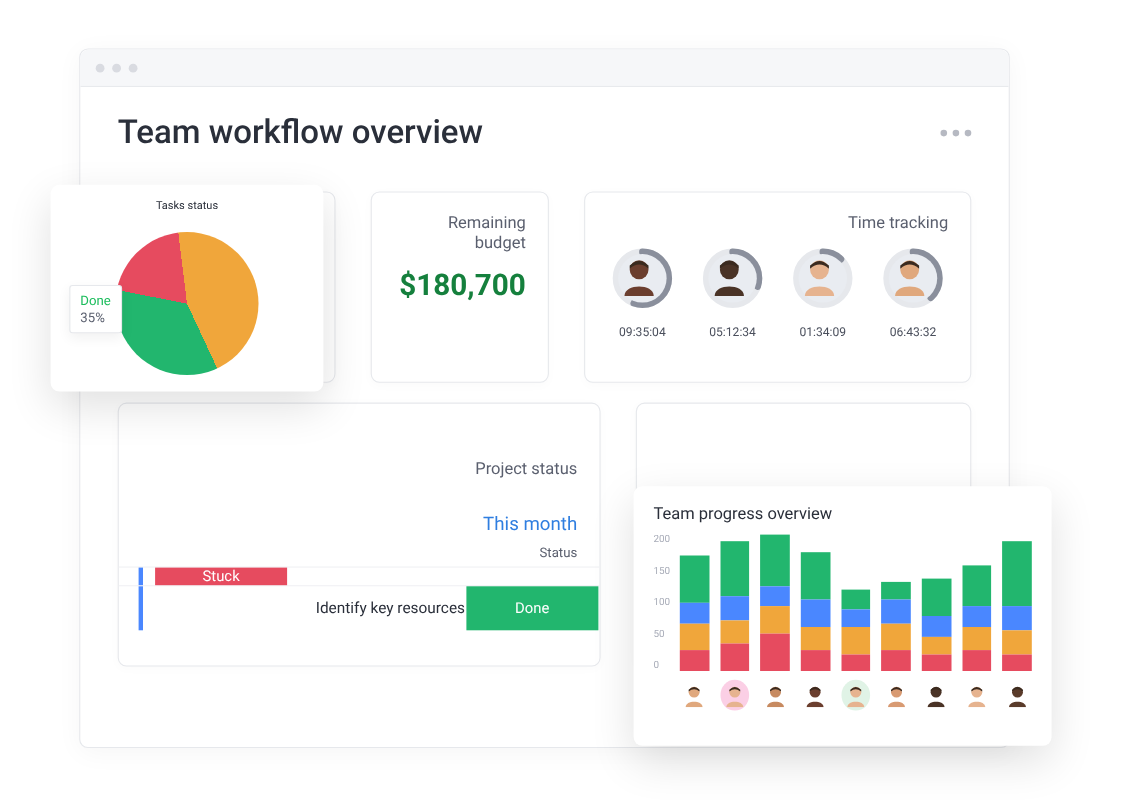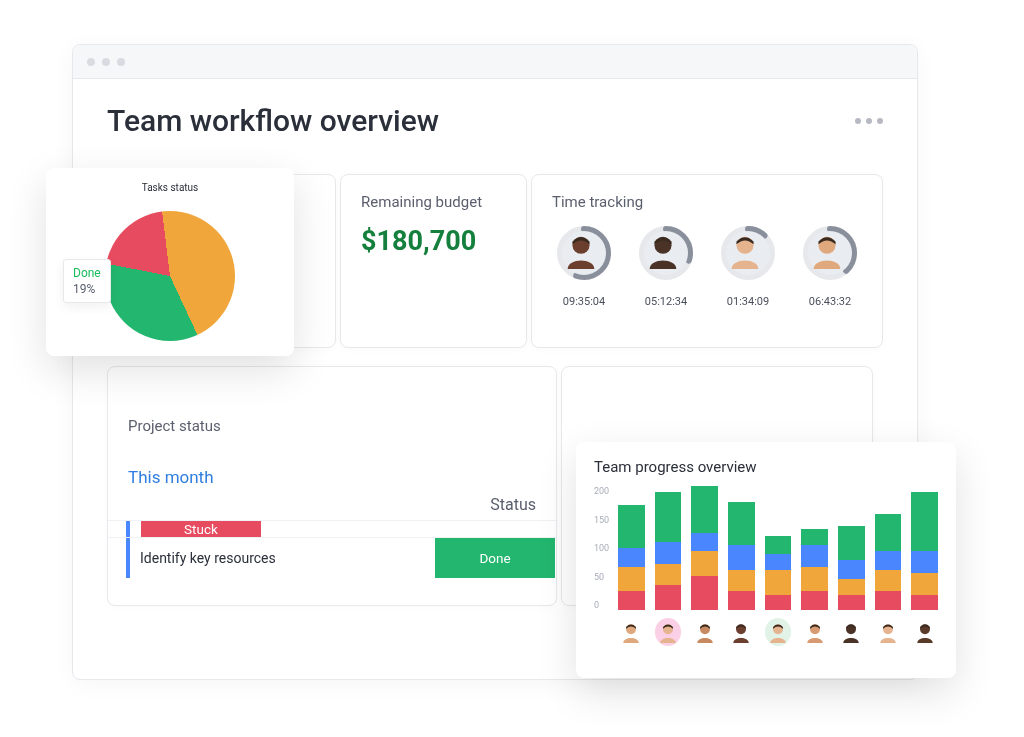--- a/index.html
+++ b/index.html
@@ -43,22 +43,23 @@
     .page-title {
       font-size: 30px;
       font-weight: 500;
       color: #2a2f3a;
     }
     .more-dots { display: flex; gap: 5px; cursor: pointer; }
     .more-dot { width: 6px; height: 6px; border-radius: 50%; background: #b6b9c2; }
 
     .card-row {
       display: flex;
-      gap: 4px;
+      gap: 32px;
       margin-bottom: 18px;
+      text-align: right;
     }
     .card {
       background: #ffffff;
       border: 1px solid #e6e8ec;
       border-radius: 8px;
       padding: 18px 20px;
       box-shadow: 0 2px 10px rgba(0,0,0,0.02);
     }
     .card-title { font-size: 15px; color: #5a5f6e; margin-bottom: 14px; }
 
@@ -75,21 +76,21 @@
     .avatar-face {
       position: absolute; inset: 6px; border-radius: 50%;
       display: flex; align-items: center; justify-content: center;
       background: #e9ecf1;
     }
     .time-label { font-size: 11px; color: #4a4f5c; }
 
     .project-card { width: 450px; padding: 18px 0; height: 240px; }
     .project-card .card-title, .project-card .month { padding-left: 20px; padding-right: 20px; margin-top: 32px; }
     .month { font-size: 17px; color: #2f7ee0; margin-bottom: 8px; }
-    .status-header { display: flex; justify-content: space-between; padding: 0 20px 6px 20px; font-size: 16px; color: #5a5f6e; }
+    .status-header { display: flex; justify-content: space-between; padding: 0 20px 6px 20px; font-size: 12px; color: #5a5f6e; }
     .task-row {
       display: flex; align-items: stretch; border-top: 1px solid #f0f1f4;
     }
     .task-bar { width: 4px; background: #4a87ff; margin-right: 10px; }
     .task-name { flex: 1; padding: 12px 0; font-size: 14px; color: #2a2f3a; }
     .status-pill {
       width: 120px; display: flex; align-items: center; justify-content: center;
       color: #ffffff; font-size: 13.5px; margin: 0 1px;
     }
 
@@ -280,21 +281,21 @@
     </div>
   </div>
 </div>
 
 <div class="tasks-card">
   <div class="card-title">Tasks status</div>
   <div class="pie-wrap">
     <div class="pie" id="pie" style="background: conic-gradient(from 155deg, rgb(34, 182, 110) 0%, rgb(34, 182, 110) 35%, rgb(230, 75, 95) 35%, rgb(230, 75, 95) 55%, rgb(240, 166, 59) 55%, rgb(240, 166, 59) 100%); position: relative;"></div>
     <div class="pie-popout">
       <div class="label">Done</div>
-      <div class="val">19%</div>
+      <div class="val">35%</div>
     </div>
   </div>
 </div>
 
 <div class="progress-card">
   <div class="card-title">Team progress overview</div>
   <div class="bars-area" id="bars-area">
     <div class="y-axis" id="y-axis">
         <span>200</span>
         <span>150</span>

